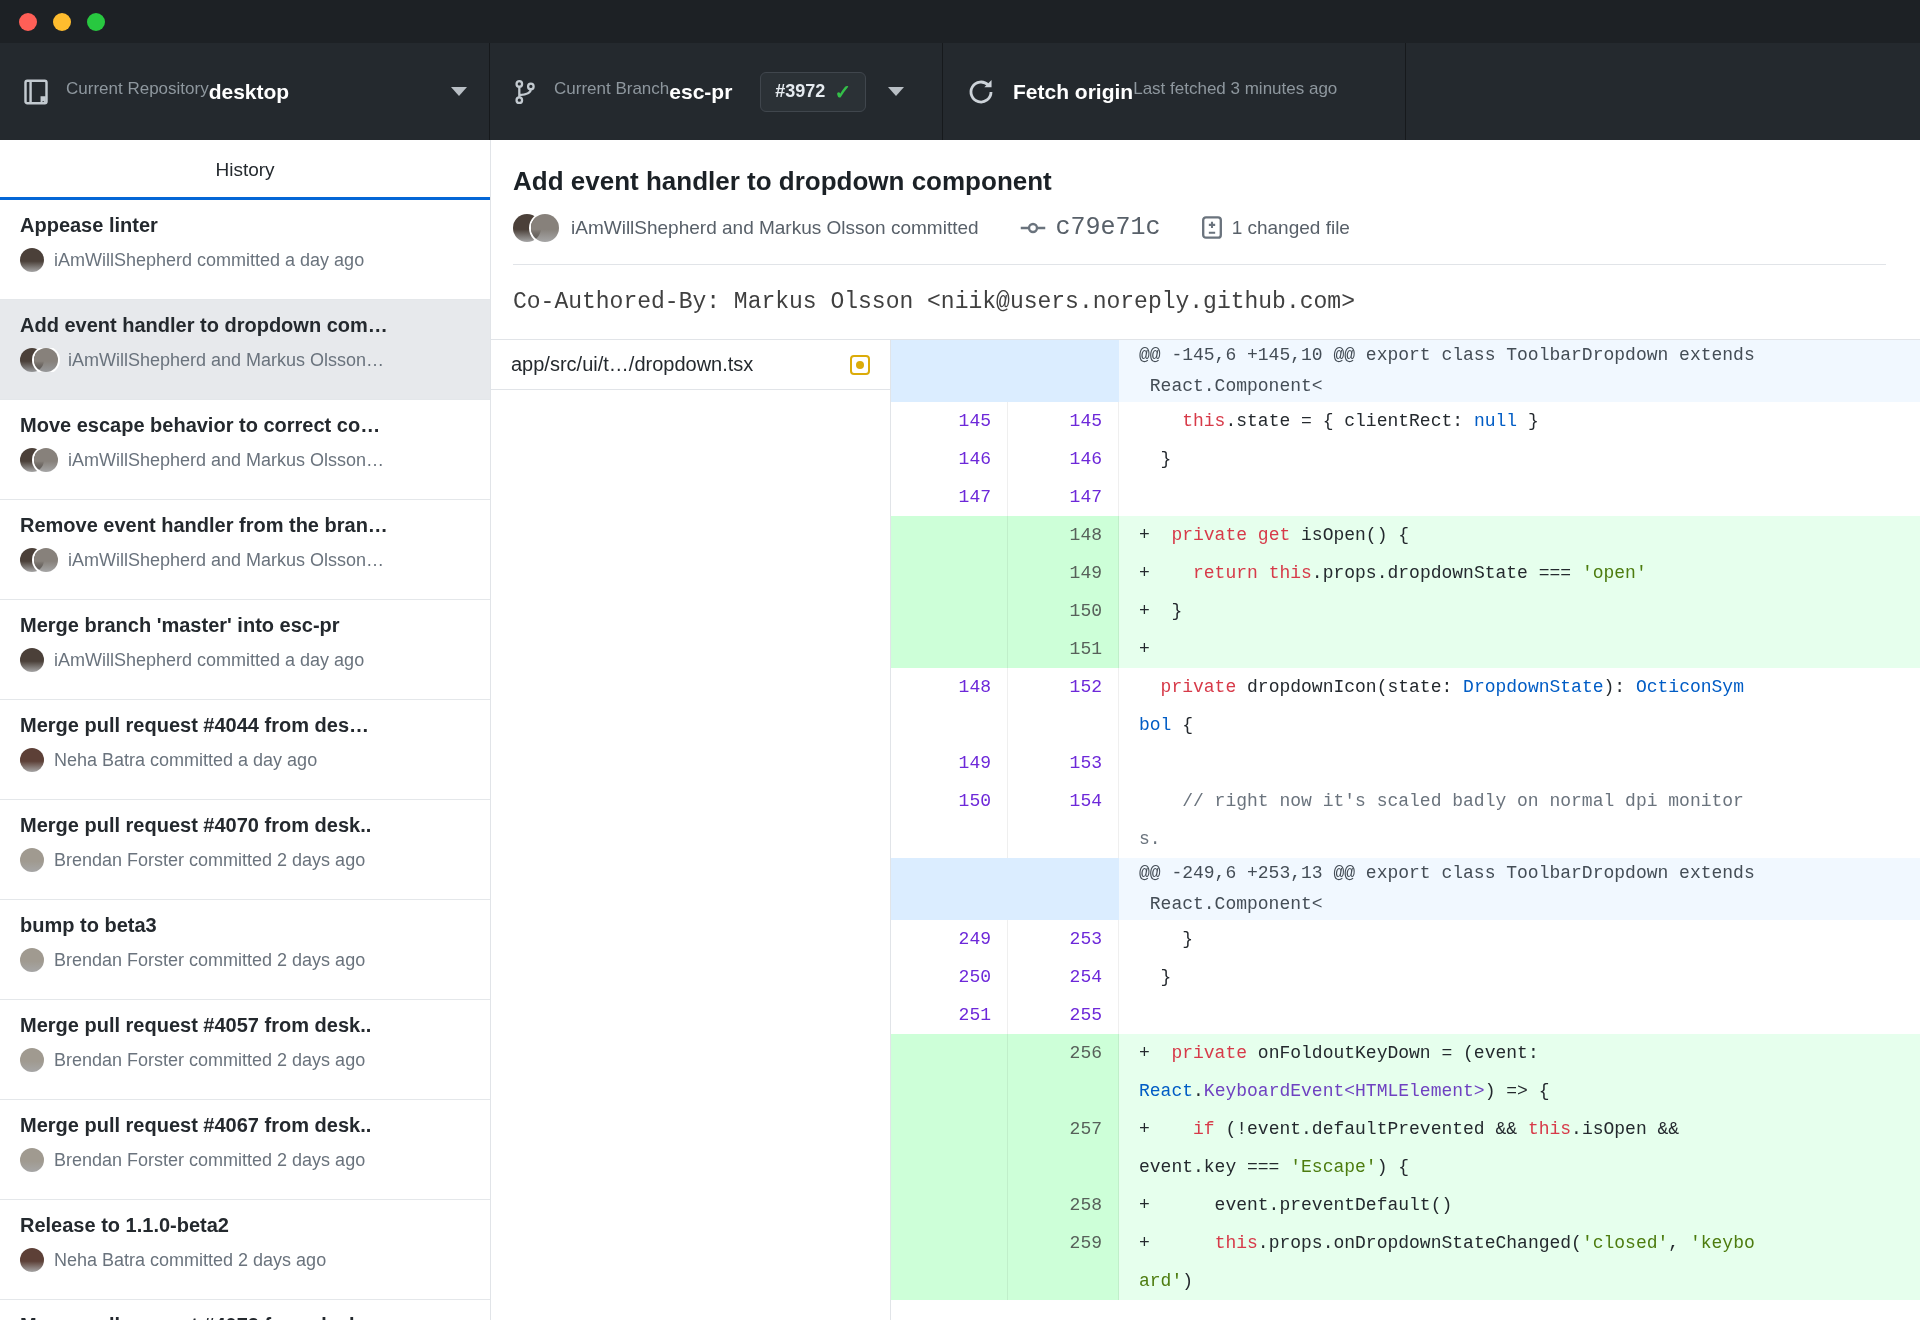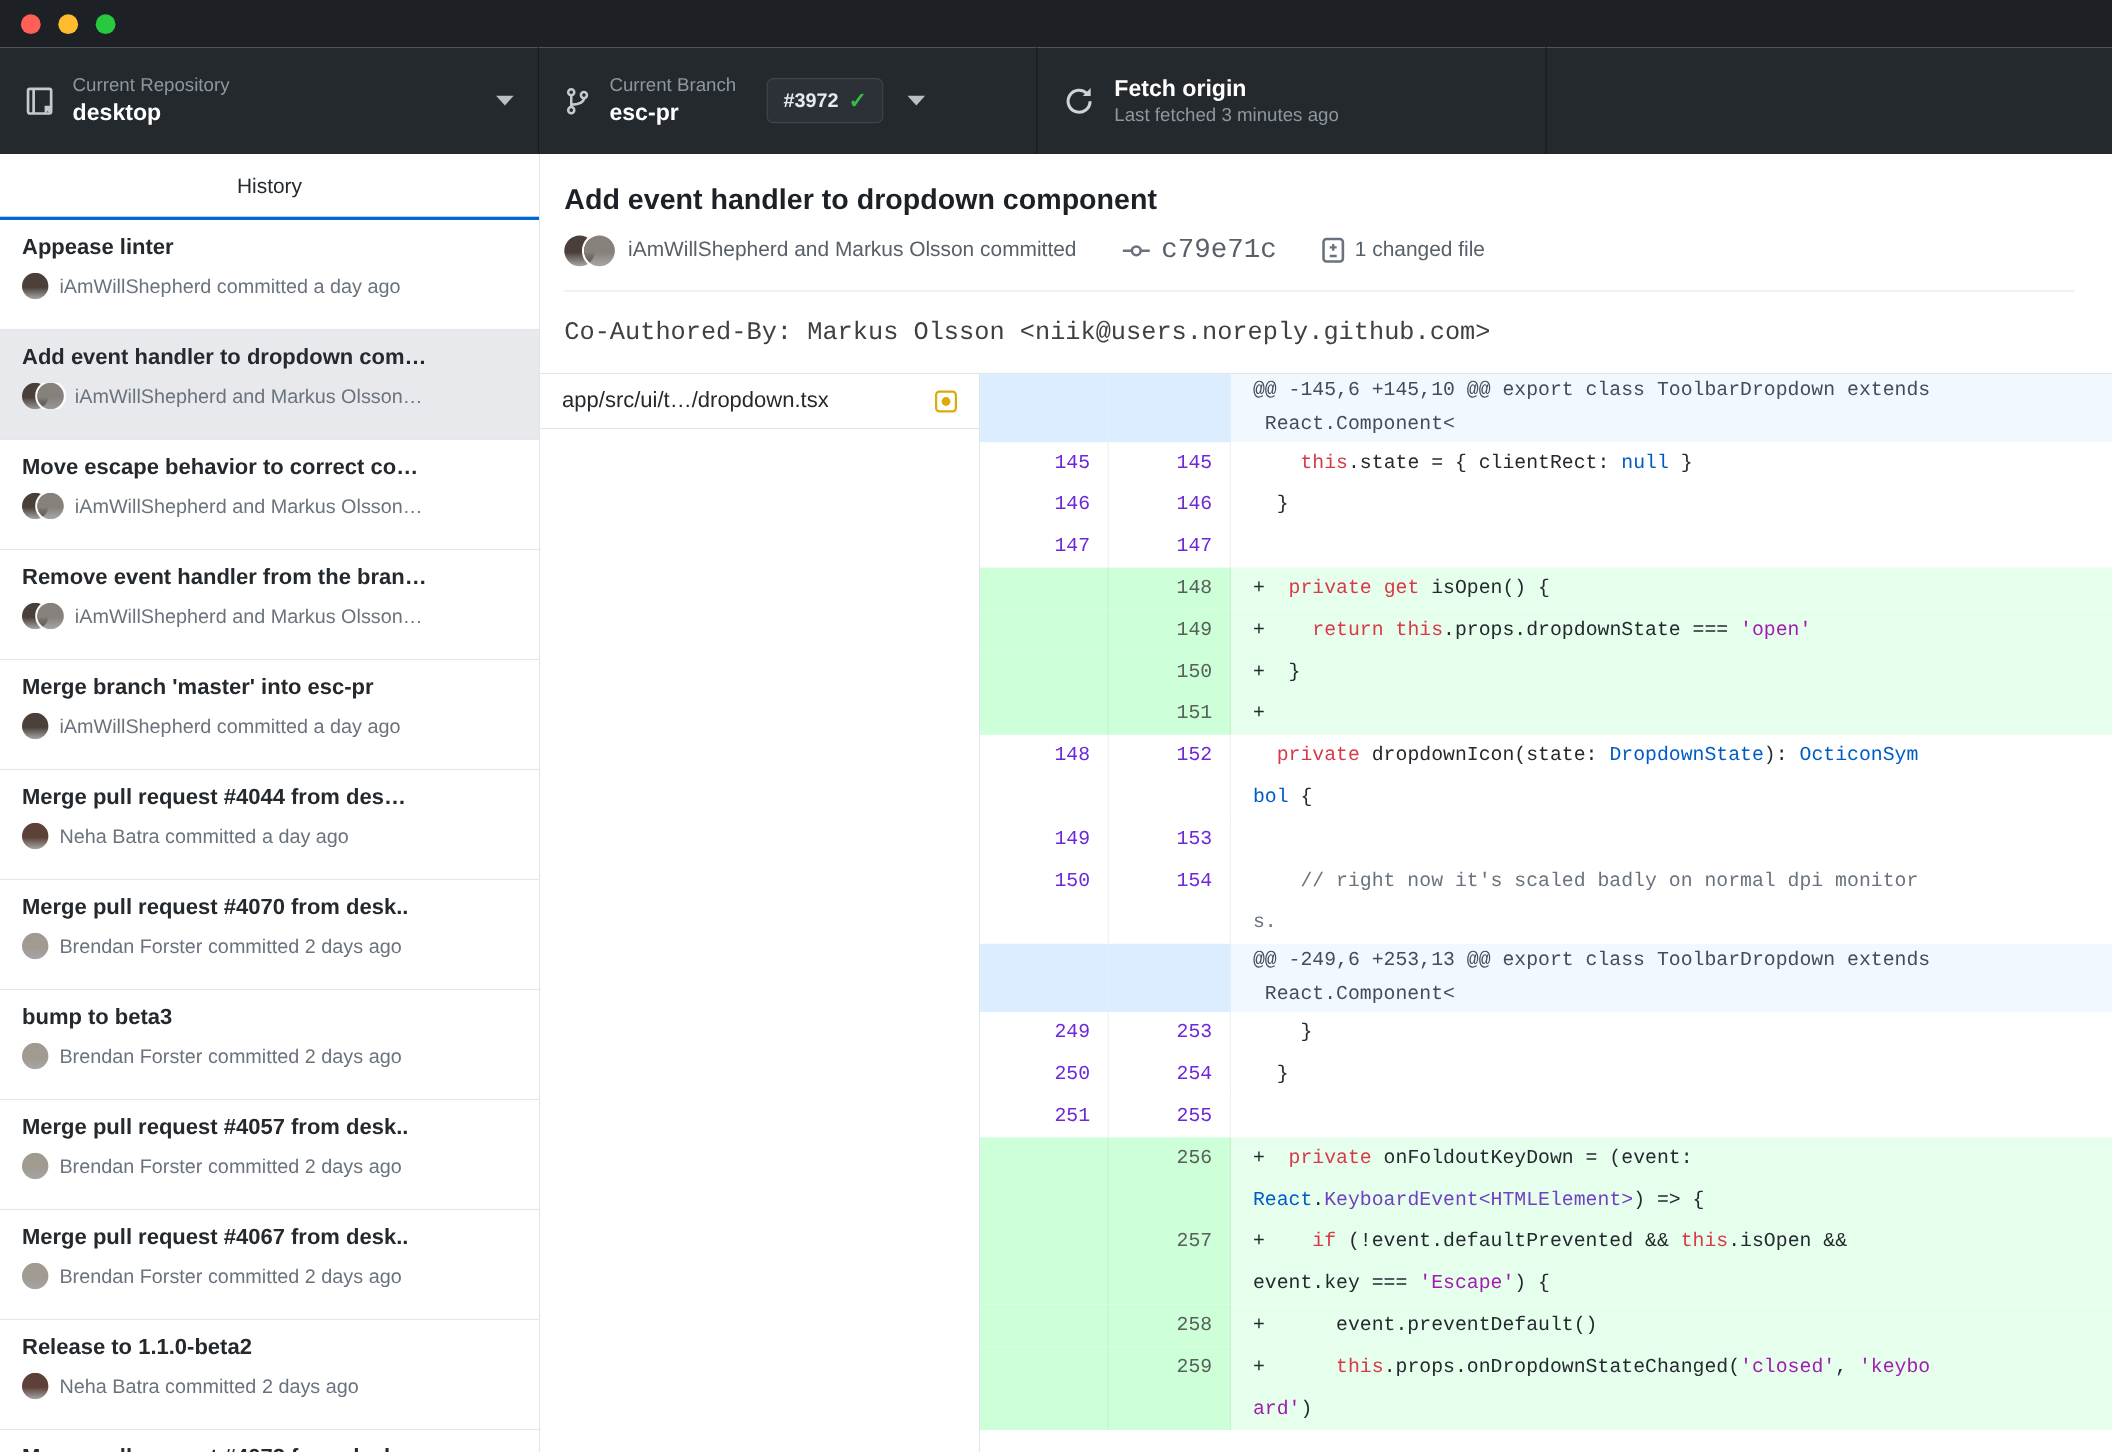--- a/index.html
+++ b/index.html
@@ -9,21 +9,21 @@
   
   .titlebar { height:43px; background:#1d2125; display:flex; align-items:center; padding-left:19px; }
   .light { width:18px; height:18px; border-radius:50%; margin-right:16px; }
   .light.red { background:#ff5f57; } .light.yellow { background:#febc2e; } .light.green { background:#28c840; }
 
   
   .toolbar { height:97px; background:#24292e; display:flex; }
   .tb-section { display:flex; align-items:center; padding:0 22px; border-right:1px solid #16191c; cursor:default; }
   .tb-repo { width:490px; } .tb-branch { width:453px; } .tb-fetch { width:463px; }
   .tb-icon { margin-right:16px; flex:0 0 auto; display:flex; }
-  .tb-text { display:flex; flex-direction:column; line-height:1.3; min-width:0; }
+  .tb-text { display:flex; line-height:1.3; min-width:0; }
   .tb-label { font-size:17px; color:#8e979e; }
   .tb-value { font-size:21px; font-weight:700; color:#ffffff; }
   .chevron { width:0; height:0; border-left:8px solid transparent; border-right:8px solid transparent;
              border-top:9px solid #b9bfc5; margin-left:auto; }
   .badge { margin-left:28px; background:#2b3136; border:1px solid #40464d; border-radius:6px;
            padding:7px 14px; display:flex; align-items:center; gap:9px;
            color:#e6ebf0; font-size:18px; font-weight:700; }
   .badge .check { color:#34bf49; font-size:20px; font-weight:700; }
   .tb-branch .chevron { margin-left:22px; }
 
@@ -73,21 +73,21 @@
   .gut.old { width:117px; } .gut.new { width:111px; }
   .code { flex:1; padding-left:20px; overflow:hidden; }
   .code-line { height:38px; line-height:38px; white-space:pre; }
 
   .diff-row.hunk .gut { background:#dbedff; border-color:transparent; }
   .diff-row.hunk .code { background:#f1f8ff; }
   .diff-row.hunk .code-line { height:31px; line-height:31px; }
   .diff-row.add .gut { background:#cdffd8; color:#57615a; }
   .diff-row.add .code { background:#e6ffed; }
 
-  .sg-p { color:#24292e; } .sg-k { color:#d73a49; } .sg-s { color:#a21caf; }
+  .sg-p { color:#24292e; } .sg-k { color:#d73a49; } .sg-s { color:#4d7c0f; }
   .sg-b { color:#005cc5; } .sg-u { color:#6f42c1; } .sg-c { color:#6a737d; }
   .sg-h { color:#444d56; }
 </style>
 </head>
 <body>
 
 <div class="titlebar">
   <span class="light red"></span>
   <span class="light yellow"></span>
   <span class="light green"></span>

